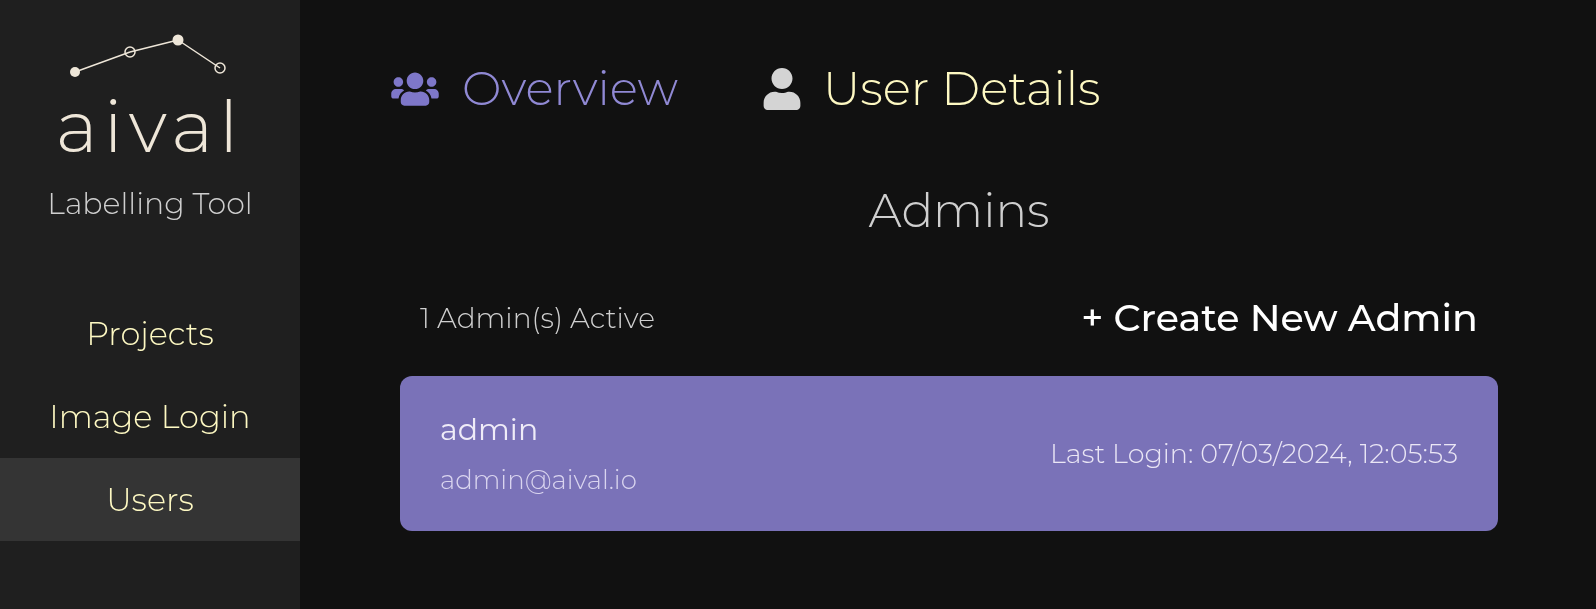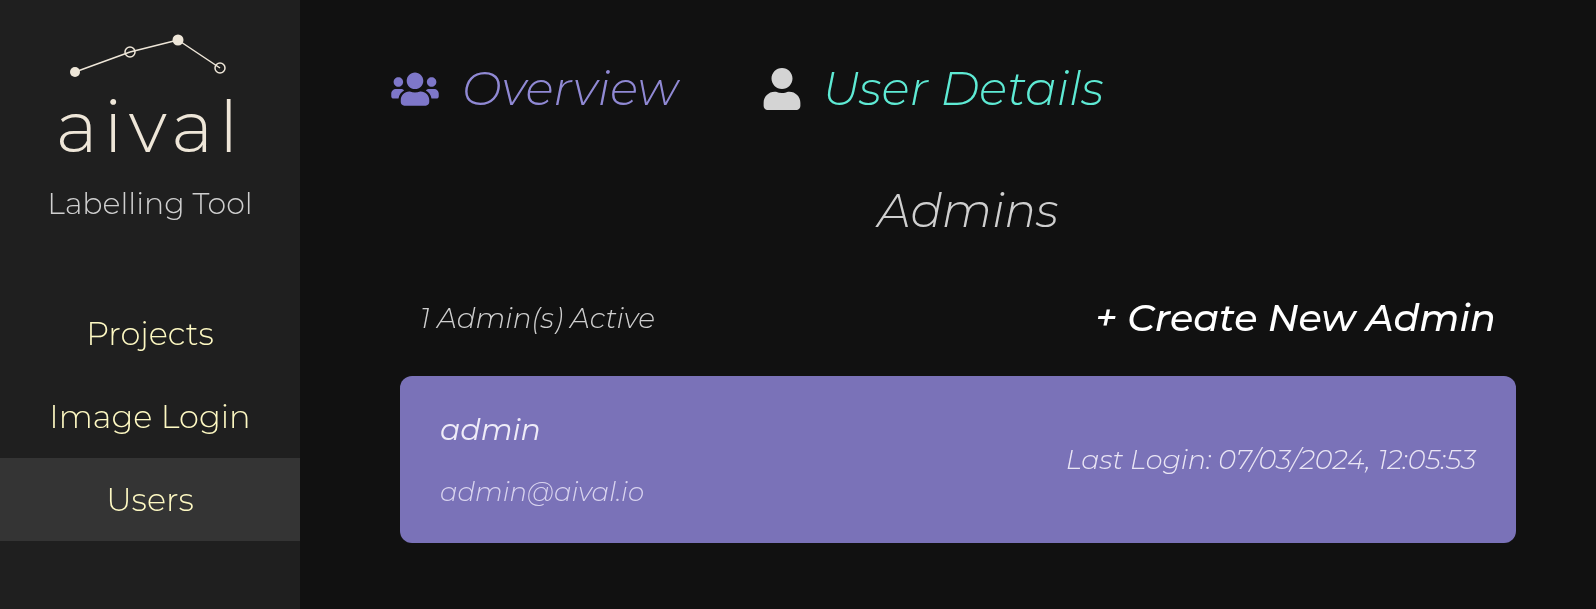--- a/index.html
+++ b/index.html
@@ -48,36 +48,35 @@
       font-weight: 300;
       color: #fef9c3;
       padding: 22px 0;
       cursor: pointer;
     }
     .nav-item.active {
       background: #343434;
     }
     .main {
       flex: 1;
-      padding: 60px 70px 0 90px;
-      font-style: italic;
+      padding: 60px 88px 0 90px;
     }
     .tabs {
       display: flex;
       gap: 85px;
       align-items: center;
       margin-bottom: 65px;
     }
     .tab {
       display: flex;
       align-items: center;
       gap: 22px;
       font-size: 47px;
       font-weight: 300;
-      color: #5eead4;
+      color: #fef9c3;
       cursor: pointer;
     }
     .tab.active {
       color: #9089d4;
     }
     .tab.active .tab-icon {
       fill: #7e77c9;
     }
     .tab-icon {
       fill: #d4d4d4;
@@ -113,21 +112,21 @@
       padding: 35px 40px;
       display: flex;
       justify-content: space-between;
       align-items: center;
       margin: 0 10px;
       cursor: pointer;
     }
     .user-card-left {
       display: flex;
       flex-direction: column;
-      gap: 28px;
+      gap: 16px;
     }
     .user-name {
       font-size: 30px;
       font-weight: 400;
       color: #efecf8;
     }
     .user-email {
       font-size: 26px;
       font-weight: 300;
       color: #d9d4ef;

